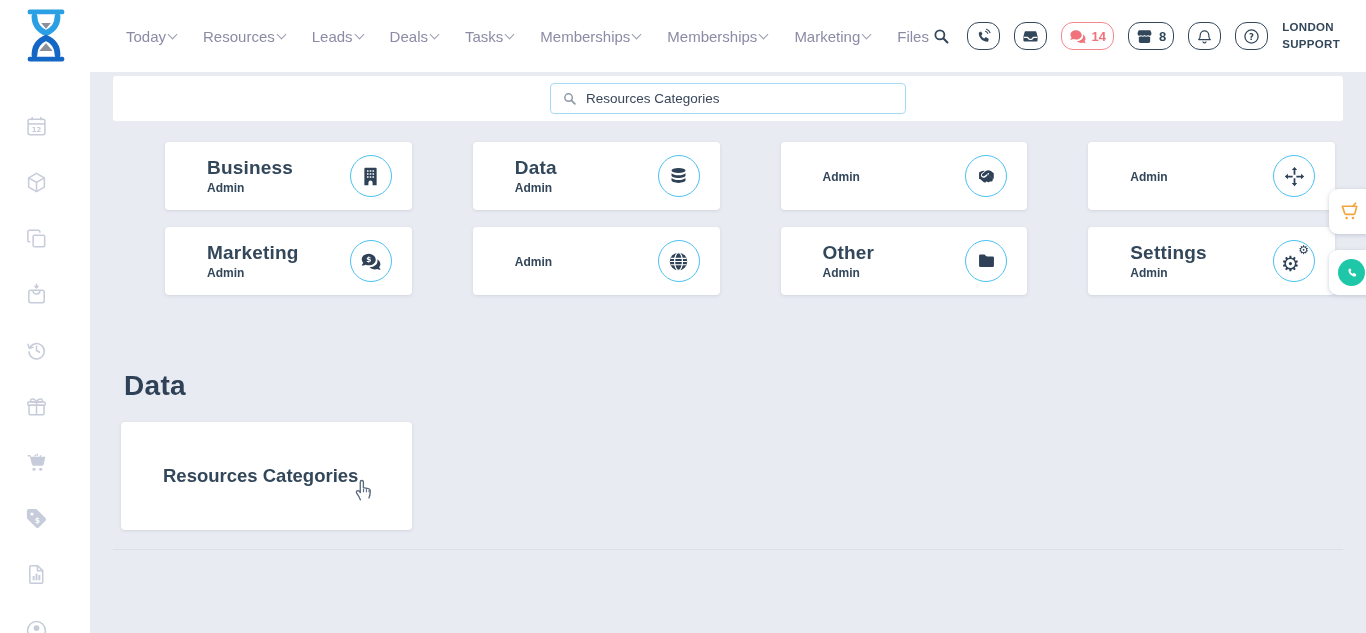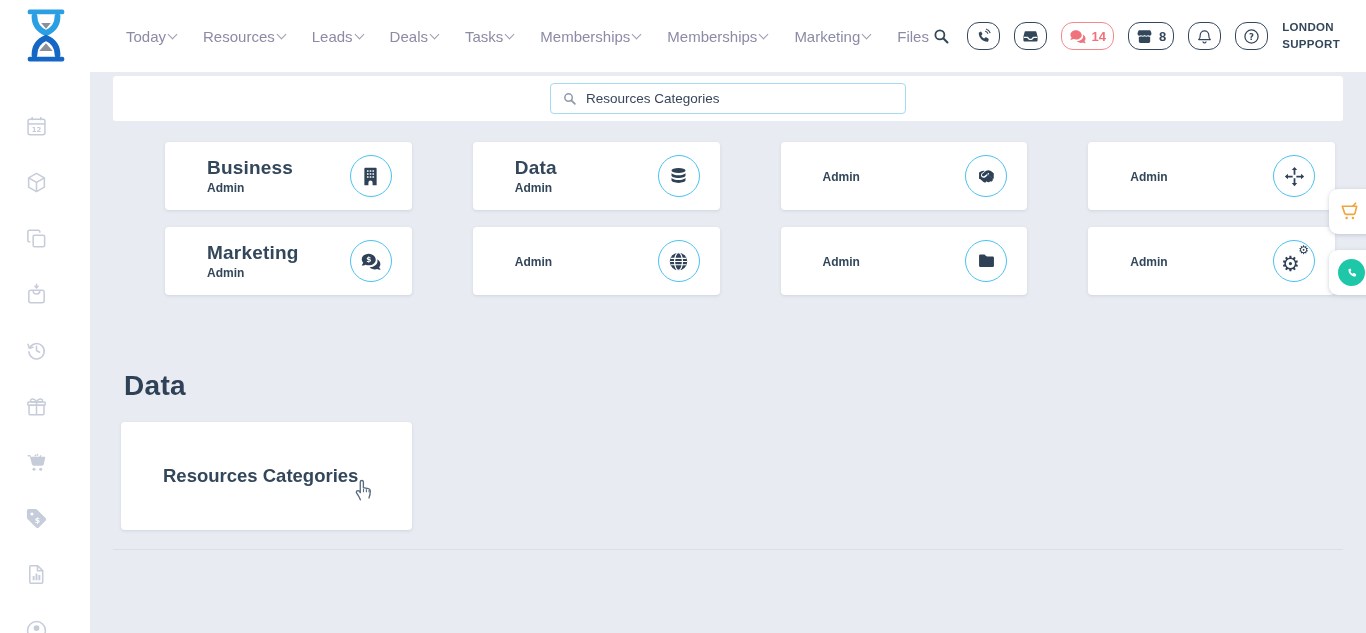--- a/index.html
+++ b/index.html
@@ -344,30 +344,32 @@
               <circle cx="12" cy="12" r="10" fill="currentColor"></circle>
               <g stroke="#fff" stroke-width="1.4" fill="none">
                 <ellipse cx="12" cy="12" rx="4.5" ry="10"></ellipse>
                 <path d="M2.9 8.3h18.2 M2.9 15.7h18.2 M2 12h20"></path>
               </g>
             </svg>
           </span>
         </div>
       </div>
       <div class="card">
+        <div class="card-title">Other</div>
         <div class="card-sub">Admin</div>
         <div class="card-chip">
           <span>
             <svg class="svg-icon" viewBox="0 0 24 24">
               <path fill="currentColor" d="M3.5 5.5A1.5 1.5 0 0 1 5 4h4.1c.5 0 .9.2 1.2.5l1.2 1.3c.3.3.7.5 1.2.5H19a1.5 1.5 0 0 1 1.5 1.5v9a1.5 1.5 0 0 1-1.5 1.5H5a1.5 1.5 0 0 1-1.5-1.5V5.5z"></path>
             </svg>
           </span>
         </div>
       </div>
       <div class="card">
+        <div class="card-title">Settings</div>
         <div class="card-sub">Admin</div>
         <div class="card-chip">
           <span>
             <span class="gear-wrap">
               <span class="gear-a">⚙</span>
               <span class="gear-b">⚙</span>
             </span>
           </span>
         </div>
       </div>

